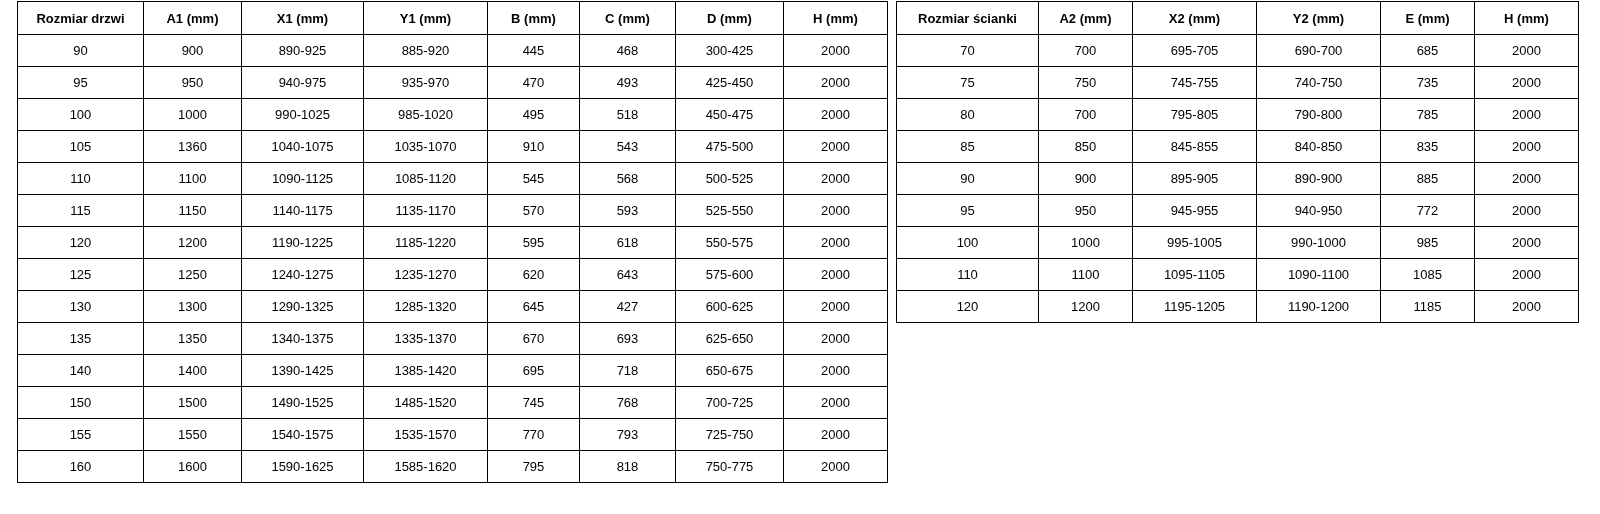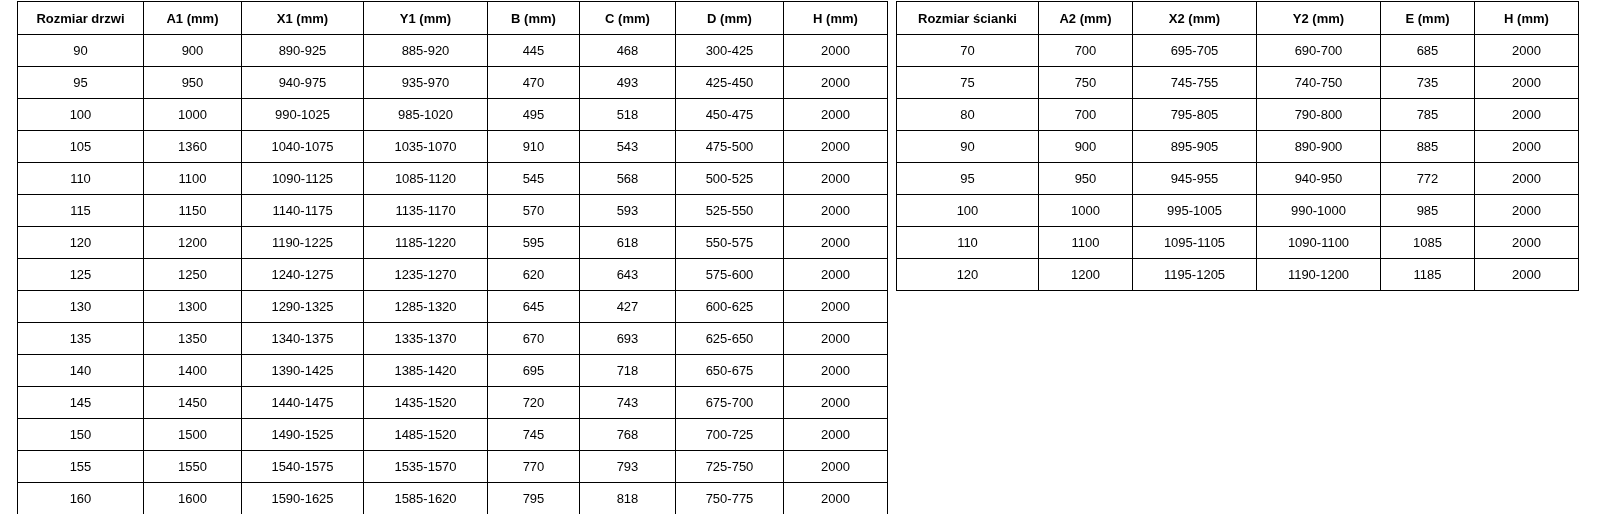--- a/index.html
+++ b/index.html
@@ -200,30 +200,20 @@
         <td>140</td>
         <td>1400</td>
         <td>1390-1425</td>
         <td>1385-1420</td>
         <td>695</td>
         <td>718</td>
         <td>650-675</td>
         <td>2000</td>
       </tr>
       <tr>
-        <td>145</td>
-        <td>1450</td>
-        <td>1440-1475</td>
-        <td>1435-1520</td>
-        <td>720</td>
-        <td>743</td>
-        <td>675-700</td>
-        <td>2000</td>
-      </tr>
-      <tr>
         <td>150</td>
         <td>1500</td>
         <td>1490-1525</td>
         <td>1485-1520</td>
         <td>745</td>
         <td>768</td>
         <td>700-725</td>
         <td>2000</td>
       </tr>
       <tr>
@@ -287,20 +277,28 @@
       </tr>
       <tr>
         <td>80</td>
         <td>700</td>
         <td>795-805</td>
         <td>790-800</td>
         <td>785</td>
         <td>2000</td>
       </tr>
       <tr>
+        <td>85</td>
+        <td>850</td>
+        <td>845-855</td>
+        <td>840-850</td>
+        <td>835</td>
+        <td>2000</td>
+      </tr>
+      <tr>
         <td>90</td>
         <td>900</td>
         <td>895-905</td>
         <td>890-900</td>
         <td>885</td>
         <td>2000</td>
       </tr>
       <tr>
         <td>95</td>
         <td>950</td>

